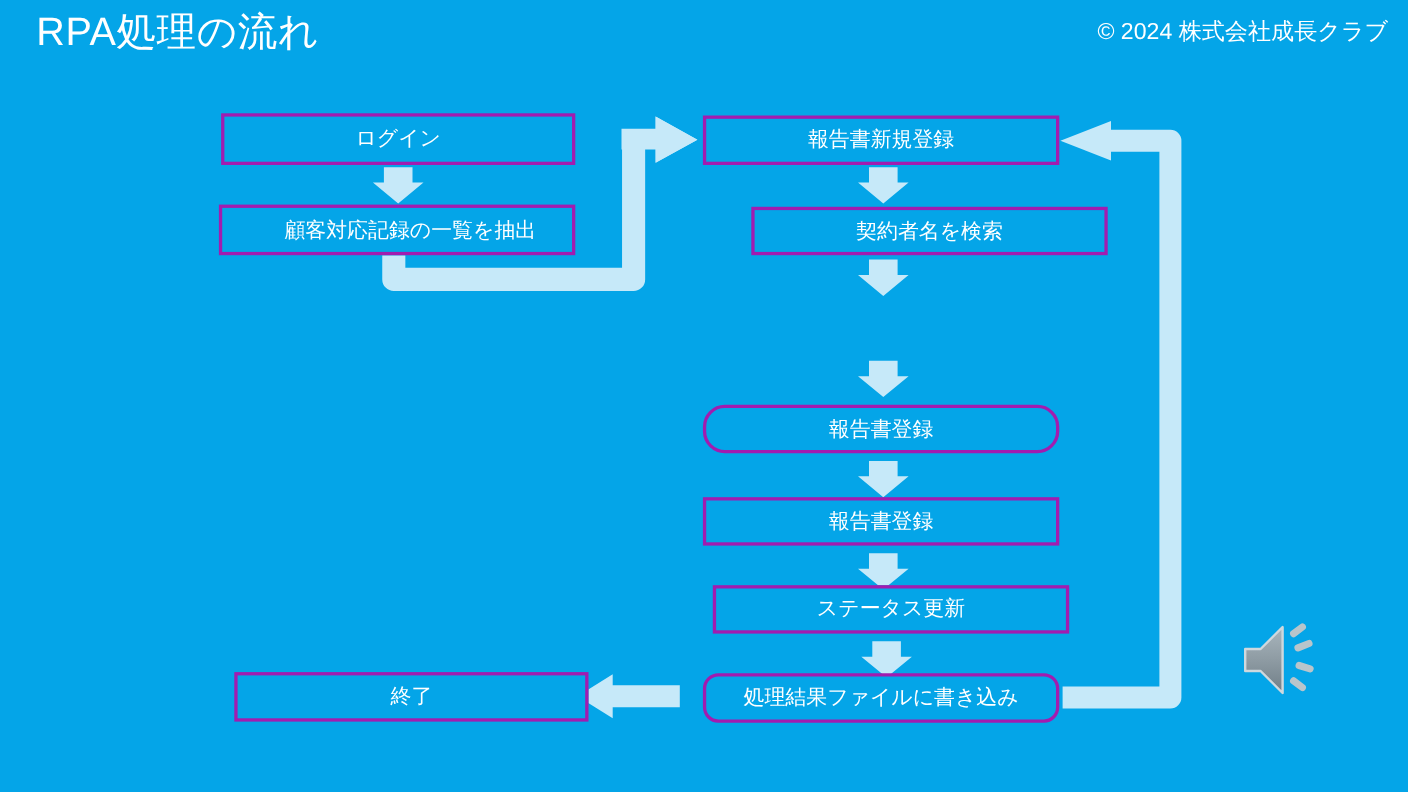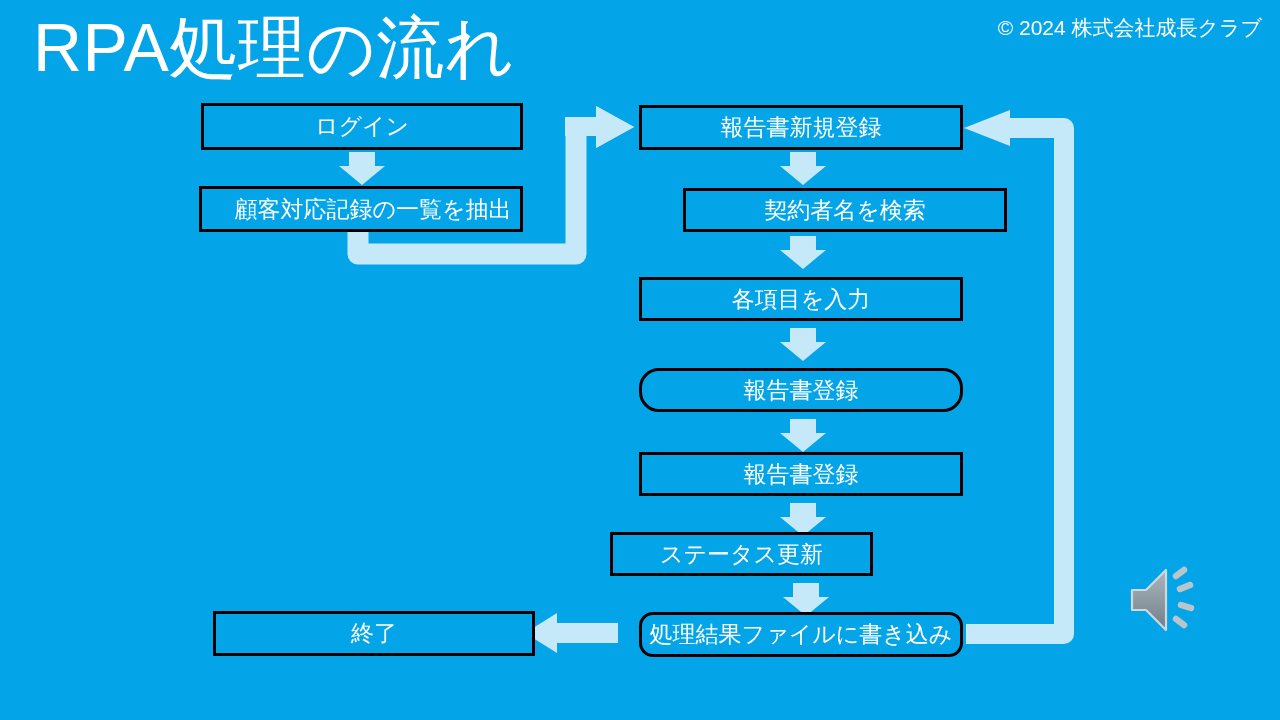--- a/index.html
+++ b/index.html
@@ -8,36 +8,36 @@
     background:#04a5e8;
     font-family:"Liberation Sans","DejaVu Sans",sans-serif;
     overflow:hidden;
     position:relative;
   }
   #slide { position:absolute; inset:0; }
 
   
   .title {
     position:absolute; left:33px; top:8px;
-    font-size:68px; font-weight:300; color:#ffffff;
+    font-size:36px; font-weight:300; color:#ffffff;
     letter-spacing:0.5px; line-height:1.15; white-space:nowrap;
   }
   .copyright {
     position:absolute; right:18px; top:14px;
     font-size:21px; color:#ffffff; white-space:nowrap; font-weight:400;
   }
 
   
   .node {
     position:absolute;
-    border:3px solid #000000;
+    border:3px solid #a21caf;
     background:#04a5e8;
     color:#ffffff;
     display:flex; align-items:center; justify-content:center;
-    font-size:23px; line-height:1;
+    font-size:19px; line-height:1;
     white-space:nowrap;
     z-index:4;
   }
 
   
   #wires { position:absolute; inset:0; z-index:2; }
 
   
   .audio-icon { position:absolute; left:1126px; top:562px; width:80px; height:76px; z-index:5; }
 </style>
@@ -109,33 +109,30 @@
   </div>
 
   <div class="node" style="left:639px; top:105px; width:324px; height:45px;text-align:center;">
     <span>報告書新規登録</span>
   </div>
 
   <div class="node" style="left:639px; top:188px; width:324px; height:44px;margin-left:44px;">
     <span>契約者名を検索</span>
   </div>
 
-  <div class="node" style="left:639px; top:277px; width:324px; height:44px;">
-    <span>各項目を入力</span>
-  </div>
 
   <div class="node" style="left:639px; top:368px; width:324px; height:44px;border-radius:20px;">
     <span>報告書登録</span>
   </div>
 
   <div class="node" style="left:639px; top:452px; width:324px; height:44px;">
     <span>報告書登録</span>
   </div>
 
-  <div class="node" style="left:610px; top:532px; width:263px; height:44px;">
+  <div class="node" style="left:648px; top:532px; width:324px; height:44px;font-family:Liberation Mono, monospace;">
     <span>ステータス更新</span>
   </div>
 
   <div class="node" style="left:639px; top:612px; width:324px; height:45px;border-radius:14px;">
     <span>処理結果ファイルに書き込み</span>
   </div>
 
   <svg class="audio-icon" viewBox="0 0 80 76">
     <defs>
       <linearGradient id="spkg" x1="0" y1="0" x2="0" y2="1">

